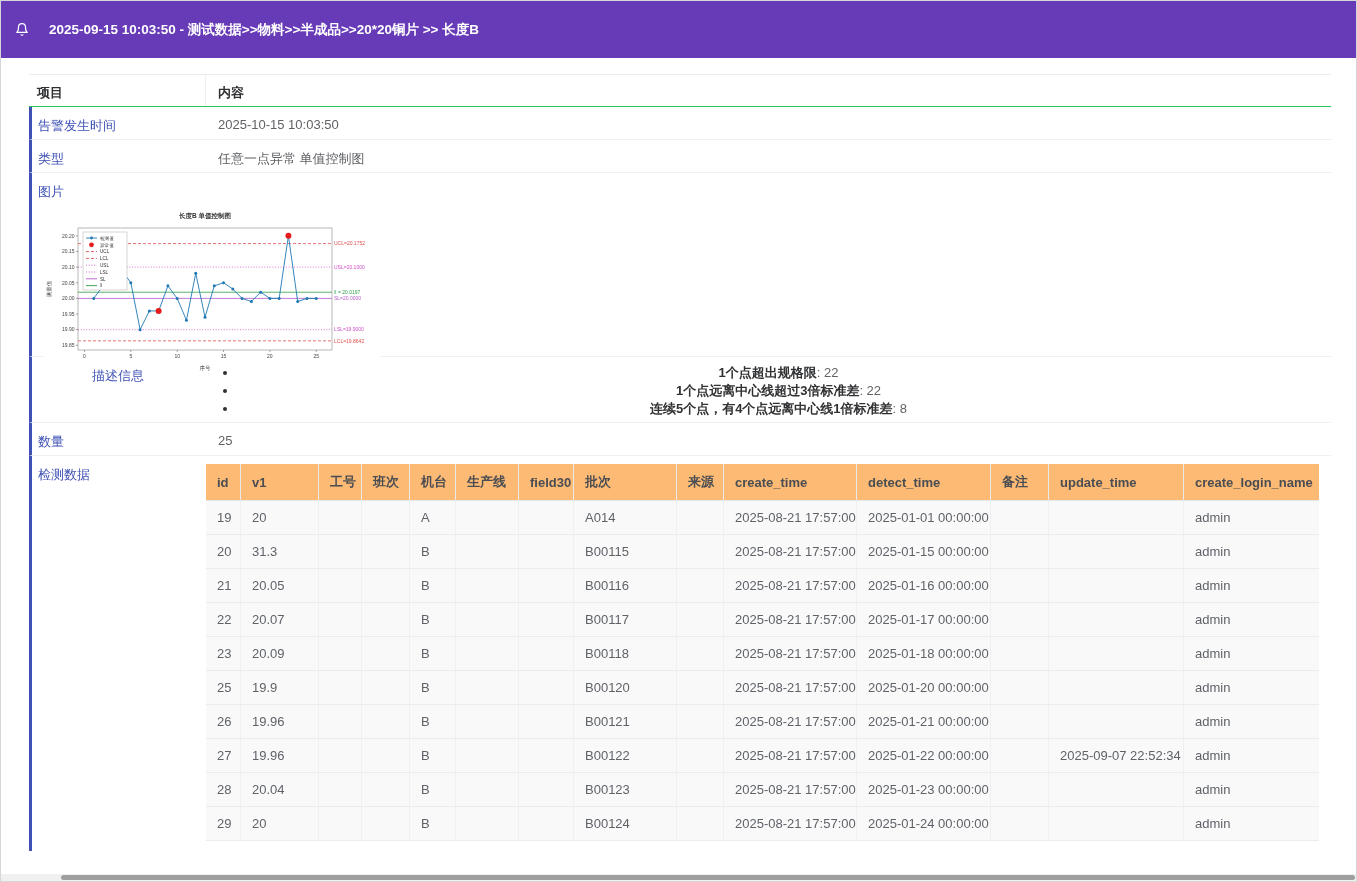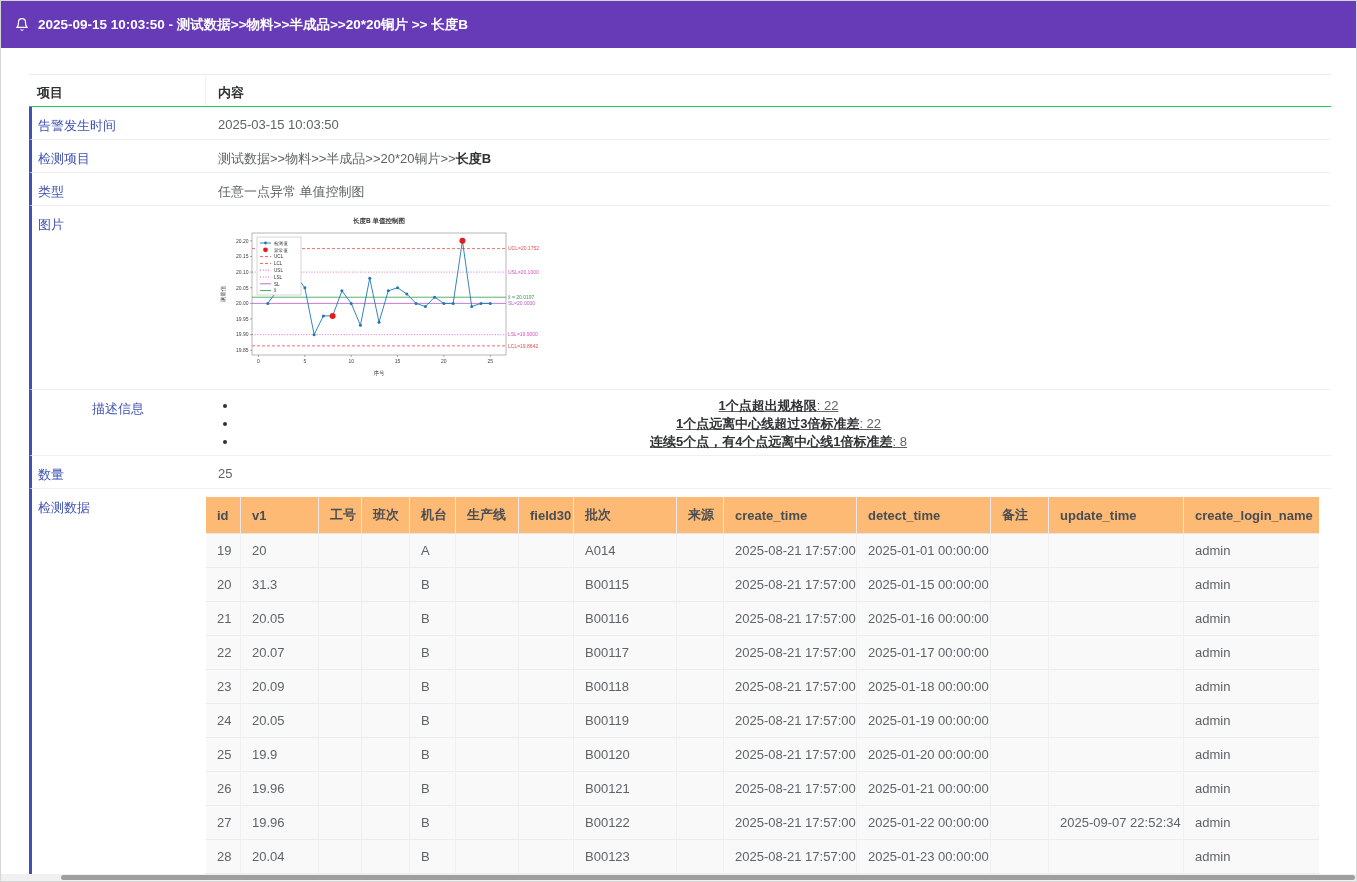--- a/index.html
+++ b/index.html
@@ -2,37 +2,37 @@
 <html style="--header-bg: #673ab7; --label: #3f51b5; --accent: #3f51b5;"><head>
 <meta charset="utf-8">
 <style>
   * { margin:0; padding:0; box-sizing:border-box; }
   html,body { width:1357px; height:882px; background:#fff; }
   body { font-family:"Liberation Sans","DejaVu Sans",sans-serif; color:#606266; }
   .page { position:relative; width:1357px; height:882px; overflow:hidden;
           border:1px solid #d6d6d6; background:#fff; }
 
   
-  .topbar { height:47px; background:var(--header-bg,#673ab7); display:flex;
-            align-items:center; padding:10px 14px; gap:9px; }
+  .topbar { height:57px; background:var(--header-bg,#673ab7); display:flex;
+            align-items:center; padding:10px 14px; gap:20px; }
   .topbar .title { color:#fff; font-weight:bold; font-size:13.5px; }
 
   
   .info-table { position:absolute; left:28px; top:73px; width:1302px;
                 border-top:1px solid #ebebeb; font-size:13px; }
   .it-header { display:flex; height:32px; border-bottom:1px solid #22c55e;
                color:#303133; font-weight:bold; }
   .it-header .c1 { width:177px; padding:9px 8px; border-right:1px solid #f0f0f0; }
   .it-header .c2 { flex:1; padding:9px 12px; }
   .info-row { display:flex; border-bottom:1px solid #f0f0f0;
               border-left:3px solid var(--accent,#3f51b5); }
   .info-label { width:174px; padding:10px 8px 0 6px; color:var(--label,#3f51b5);font-family:Liberation Mono, monospace; }
   .info-content { flex:1; padding:10px 12px 0 12px; color:#606266; }
   .h33 { height:33px; }
-  .h184 { height:184px; }
+  .h184 { height:184px;flex-direction:column; }
   .h66 { height:66px;text-align:center; }
   .row-data { height:395px; overflow:hidden; }
   .bold { font-weight:bold; color:#303133; }
   .desc-list { list-style:disc; margin:0 0 0 6px; padding:0 0 0 14px; line-height:17px; color:#303133; }
   .desc-list li { margin-bottom:1px; }
   .desc-rest { font-weight:normal; color:#606266; }
 
   
   .chart-wrap { padding-top:6px; }
   .chart-wrap svg { display:block; background:#fff; }
@@ -71,27 +71,23 @@
 
   <div class="info-table">
 
     <div class="it-header">
       <div class="c1">项目</div>
       <div class="c2">内容</div>
     </div>
 
     <div class="info-row h33">
       <div class="info-label">告警发生时间</div>
-      <div class="info-content">2025-03-15 10:03:50</div>
-    </div>
-
-    <div class="info-row h33">
-      <div class="info-label">检测项目</div>
-      <div class="info-content"><span>测试数据&gt;&gt;物料&gt;&gt;半成品&gt;&gt;20*20铜片&gt;&gt;</span><span class="bold">长度B</span></div>
-    </div>
+      <div class="info-content">2025-10-15 10:03:50</div>
+    </div>
+
 
     <div class="info-row h33">
       <div class="info-label">类型</div>
       <div class="info-content">任意一点异常 单值控制图</div>
     </div>
 
     <div class="info-row h184">
       <div class="info-label">图片</div>
       <div class="info-content chart-wrap">
         <svg id="chart-svg" viewBox="0 0 336 168" width="336" height="168">
@@ -183,21 +179,21 @@
             <line x1="42" y1="71.8" x2="53" y2="71.8" stroke="#b45bc8" stroke-width="0.9"></line>
             <text x="56" y="73.5" font-size="4.6" fill="#333">SL</text>
             <line x1="42" y1="78.6" x2="53" y2="78.6" stroke="#2e9e44" stroke-width="0.9"></line>
             <text x="56" y="80.3" font-size="4.6" fill="#333">x̄</text>
           </svg>
       </div>
     </div>
 
     <div class="info-row h66">
       <div class="info-label">描述信息</div>
-      <div class="info-content" style="padding-top:7px;text-decoration:underline;">
+      <div class="info-content" style="padding-top:7px;">
         <ul class="desc-list">
           <li><span class="bold">1个点超出规格限</span><span class="desc-rest">: 22</span></li>
           <li><span class="bold">1个点远离中心线超过3倍标准差</span><span class="desc-rest">: 22</span></li>
           <li><span class="bold">连续5个点，有4个点远离中心线1倍标准差</span><span class="desc-rest">: 8</span></li>
         </ul>
       </div>
     </div>
 
     <div class="info-row h33">
       <div class="info-label">数量</div>
@@ -317,36 +313,20 @@
                 <td></td>
                 <td>B00118</td>
                 <td class="ta-r"></td>
                 <td>2025-08-21 17:57:00</td>
                 <td>2025-01-18 00:00:00</td>
                 <td></td>
                 <td></td>
                 <td>admin</td>
               </tr>
               <tr>
-                <td>24</td>
-                <td>20.05</td>
-                <td class="ta-r"></td>
-                <td></td>
-                <td>B</td>
-                <td></td>
-                <td></td>
-                <td>B00119</td>
-                <td class="ta-r"></td>
-                <td>2025-08-21 17:57:00</td>
-                <td>2025-01-19 00:00:00</td>
-                <td></td>
-                <td></td>
-                <td>admin</td>
-              </tr>
-              <tr>
                 <td>25</td>
                 <td>19.9</td>
                 <td class="ta-r"></td>
                 <td></td>
                 <td>B</td>
                 <td></td>
                 <td></td>
                 <td>B00120</td>
                 <td class="ta-r"></td>
                 <td>2025-08-21 17:57:00</td>

